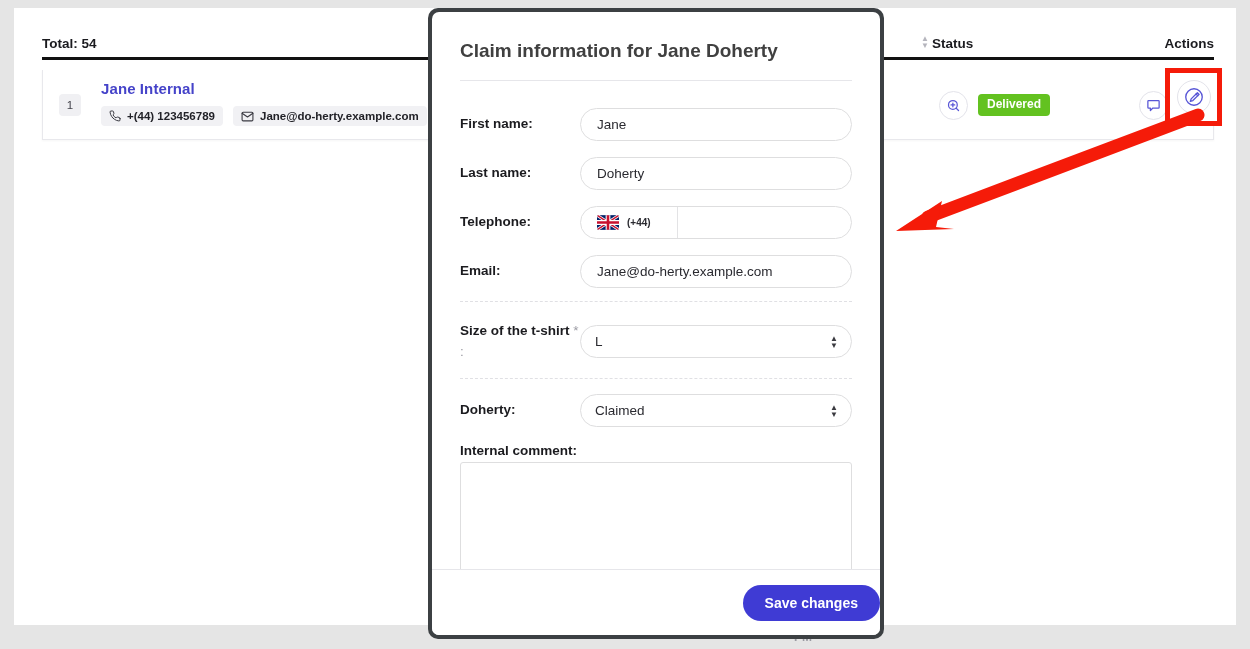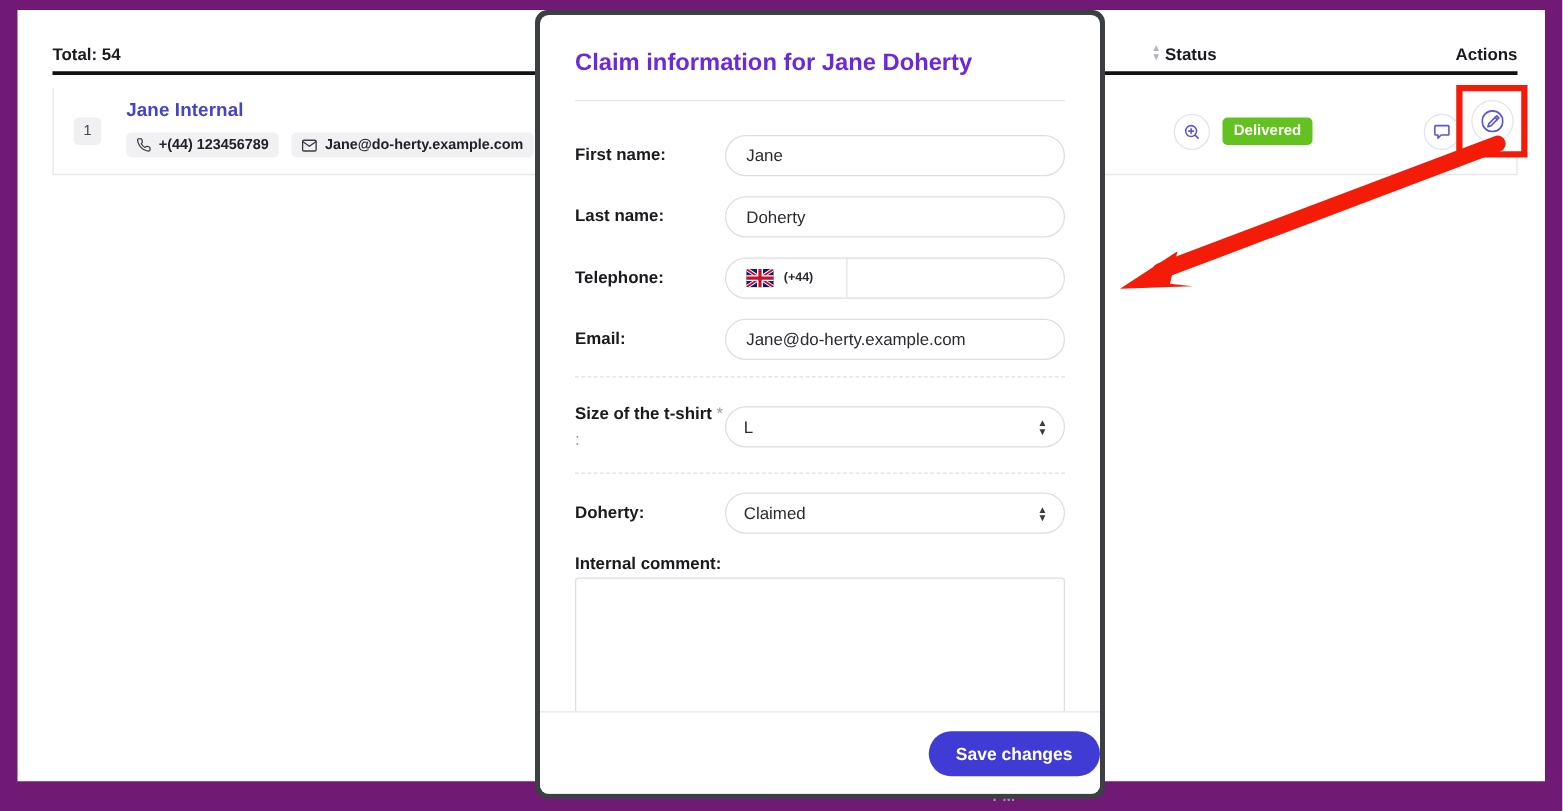--- a/index.html
+++ b/index.html
@@ -13,21 +13,21 @@
   #root {
     position: relative;
     width: 1250px; height: 649px;
     background: #ffffff;
   }
 
   
   .page {
     position: absolute;
     left: 0; top: 0; right: 0; bottom: 0;
-    background: #701a75;
+    background: #e5e5e5;
   }
   .page-inner {
     position: absolute;
     left: 14px; top: 8px; right: 14px; bottom: 24px;
     background: #ffffff;
   }
 
   .table-head {
     position: absolute;
     left: 28px; right: 22px; top: 20px;
@@ -167,21 +167,21 @@
     width: 100%; height: 100%;
     background: #ffffff;
     border-radius: 7px;
     overflow: hidden;
   }
   .modal-title {
     position: absolute;
     left: 28px; top: 28px;
     font-size: 19px;
     font-weight: bold;
-    color: #6d28d9;
+    color: #404040;
   }
   .modal-divider {
     position: absolute;
     left: 28px; right: 28px; top: 68px;
     height: 1px; background: #e6e6ea;
   }
   .modal-body {
     position: absolute;
     left: 0; right: 0; top: 76px; bottom: 66px;
     overflow: hidden;

